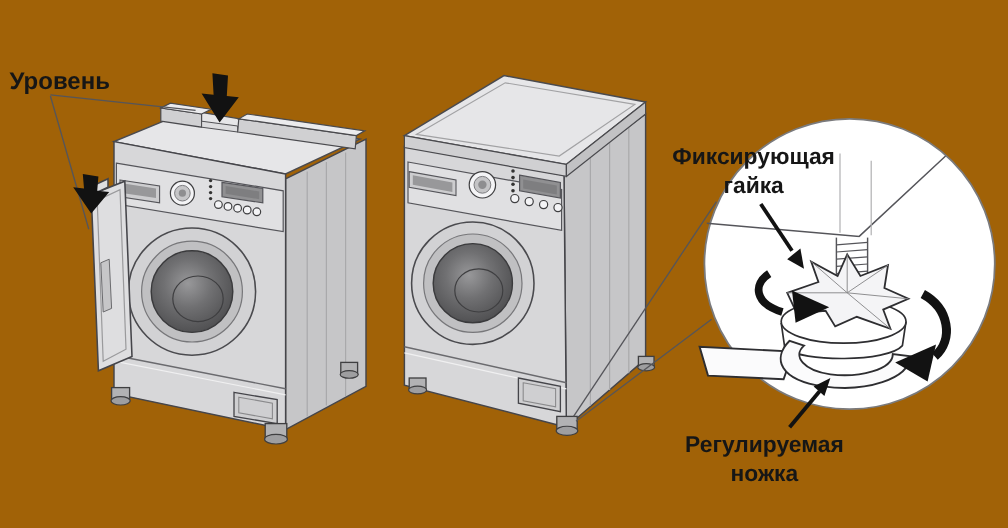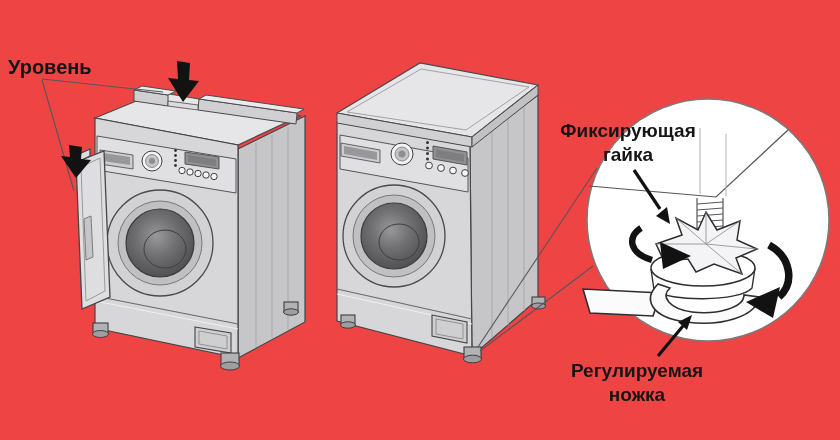--- a/index.html
+++ b/index.html
@@ -1,16 +1,16 @@
 <!DOCTYPE html>
 <html><head>
 <meta charset="utf-8">
 <style>
   html,body{margin:0;padding:0;background:#ffffff;}
-  .stage{position:relative;width:840px;height:440px;background:#ef4444;overflow:hidden;
+  .stage{position:relative;width:840px;height:440px;background:#a16207;overflow:hidden;
          font-family:"Liberation Sans", sans-serif;}
   svg{display:block}
   .front   {fill:#d7d7d9; stroke:#45454a; stroke-width:1.2}
   .side    {fill:#c6c6c8; stroke:#45454a; stroke-width:1.2}
   .topface {fill:#e6e6e8; stroke:#4a4a4e; stroke-width:1.2}
   .lidfront{fill:#d0d0d2; stroke:#4a4a4e; stroke-width:1}
   .lidtop  {fill:#ebebed; stroke:#4a4a4e; stroke-width:1}
   .notch   {fill:#dcdcde; stroke:#4a4a4e; stroke-width:.8}
   .panel   {fill:#e0e0e2; stroke:#55555a; stroke-width:1}
   .seam    {stroke:#a9a9ab; stroke-width:1}

